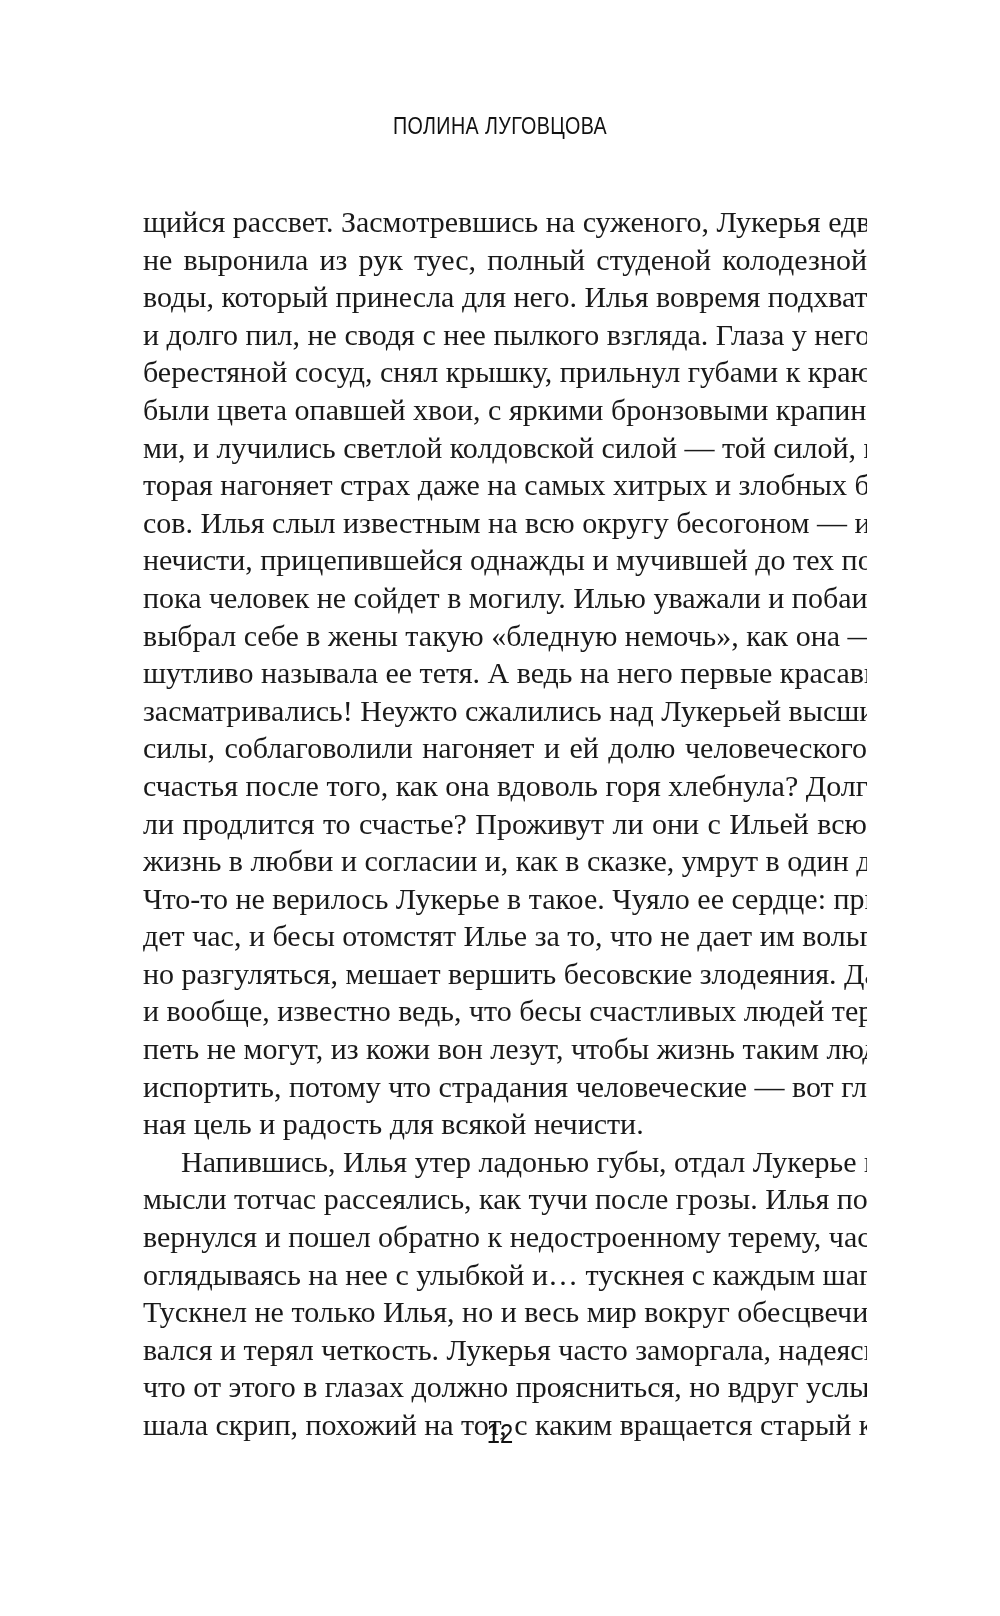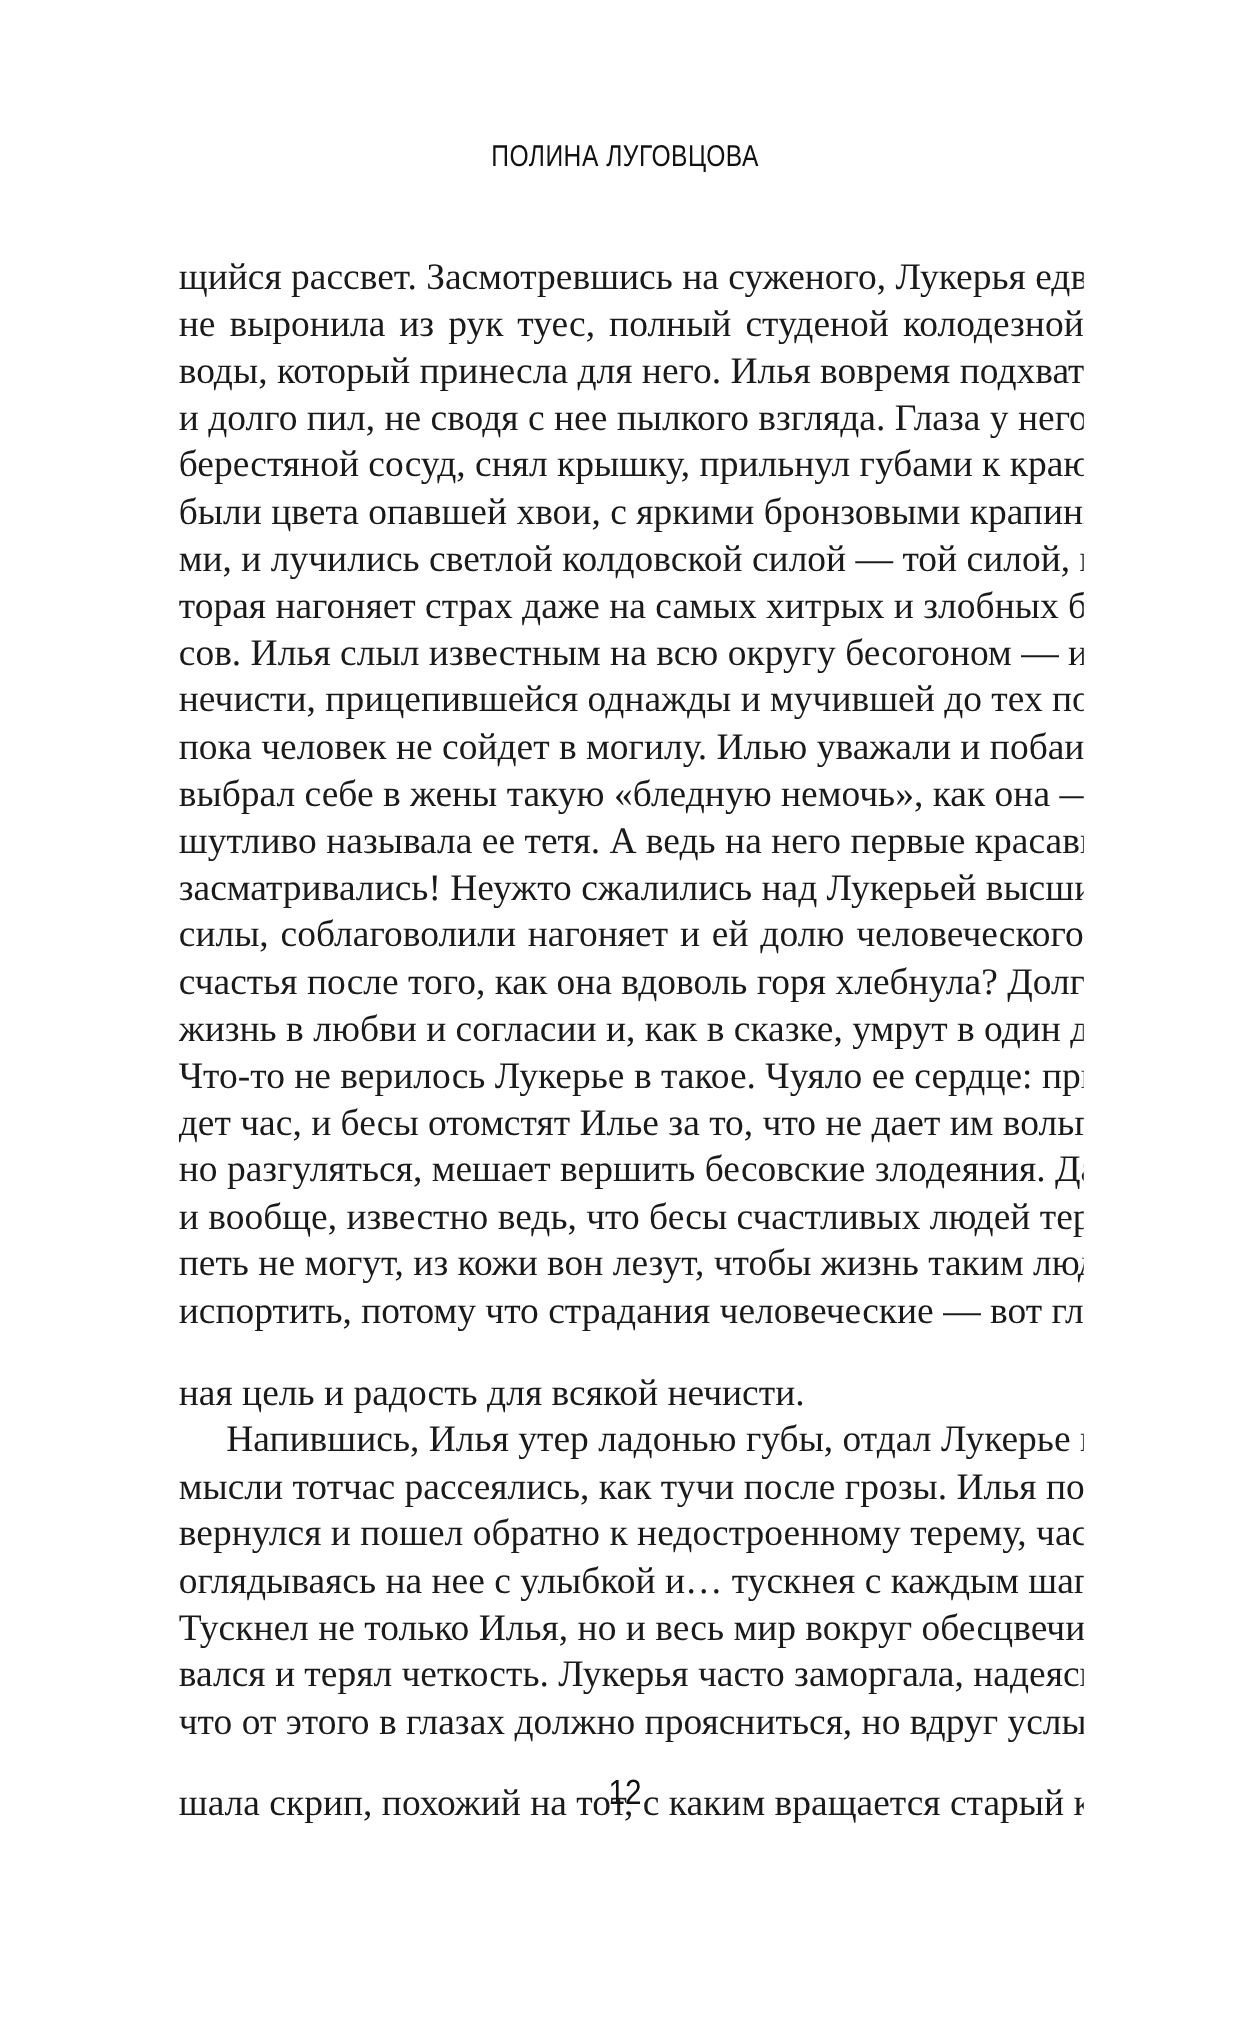--- a/index.html
+++ b/index.html
@@ -42,21 +42,20 @@
       white-space: nowrap;
       text-align: justify;
       text-align-last: justify;
       overflow: hidden;
       font-family: "Liberation Serif", "DejaVu Serif", serif;
       font-size: 30px;
       letter-spacing: 0px;
     }
     .line.last {
       text-align-last: left;
-      margin-top: 28px;
     }
     .line.indent {
       text-indent: 38px;
     }
     .folio {
       position: absolute;
       top: 1418px;
       left: 0;
       width: 1000px;
       text-align: center;
@@ -82,20 +81,21 @@
       <div class="line">ми, и лучились светлой колдовской силой — той силой, ко-</div>
       <div class="line">торая нагоняет страх даже на самых хитрых и злобных бе-</div>
       <div class="line">сов. Илья слыл известным на всю округу бесогоном — из-</div>
       <div class="line">нечисти, прицепившейся однажды и мучившей до тех пор,</div>
       <div class="line">пока человек не сойдет в могилу. Илью уважали и побаива-</div>
       <div class="line">выбрал себе в жены такую «бледную немочь», как она — так</div>
       <div class="line">шутливо называла ее тетя. А ведь на него первые красавицы</div>
       <div class="line">засматривались! Неужто сжалились над Лукерьей высшие</div>
       <div class="line">силы, соблаговолили нагоняет и ей долю человеческого</div>
       <div class="line">счастья после того, как она вдоволь горя хлебнула? Долго</div>
+      <div class="line">ли продлится то счастье? Проживут ли они с Ильей всю</div>
       <div class="line">жизнь в любви и согласии и, как в сказке, умрут в один день?</div>
       <div class="line">Что-то не верилось Лукерье в такое. Чуяло ее сердце: при-</div>
       <div class="line">дет час, и бесы отомстят Илье за то, что не дает им вольгот-</div>
       <div class="line">но разгуляться, мешает вершить бесовские злодеяния. Да</div>
       <div class="line">и вообще, известно ведь, что бесы счастливых людей тер-</div>
       <div class="line">петь не могут, из кожи вон лезут, чтобы жизнь таким людям</div>
       <div class="line">испортить, потому что страдания человеческие — вот глав-</div>
       <div class="line last">ная цель и радость для всякой нечисти.</div>
     </div>
     <div>

